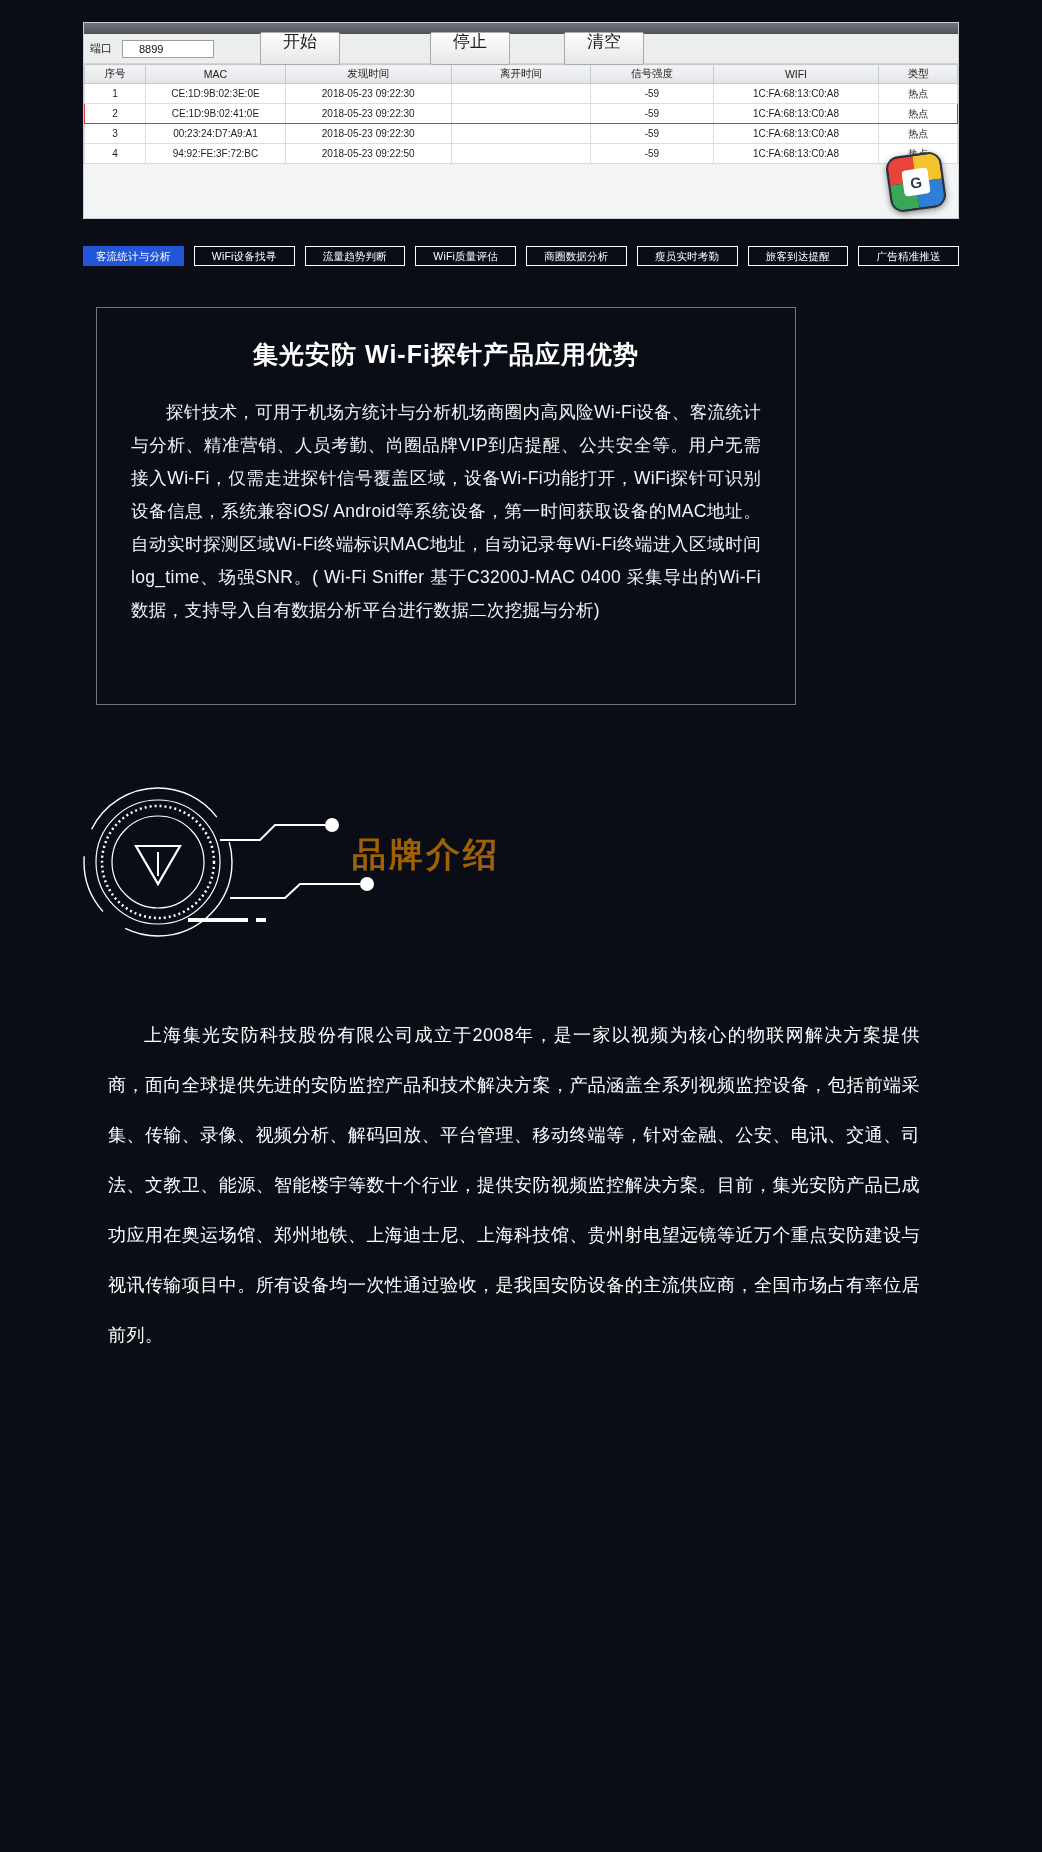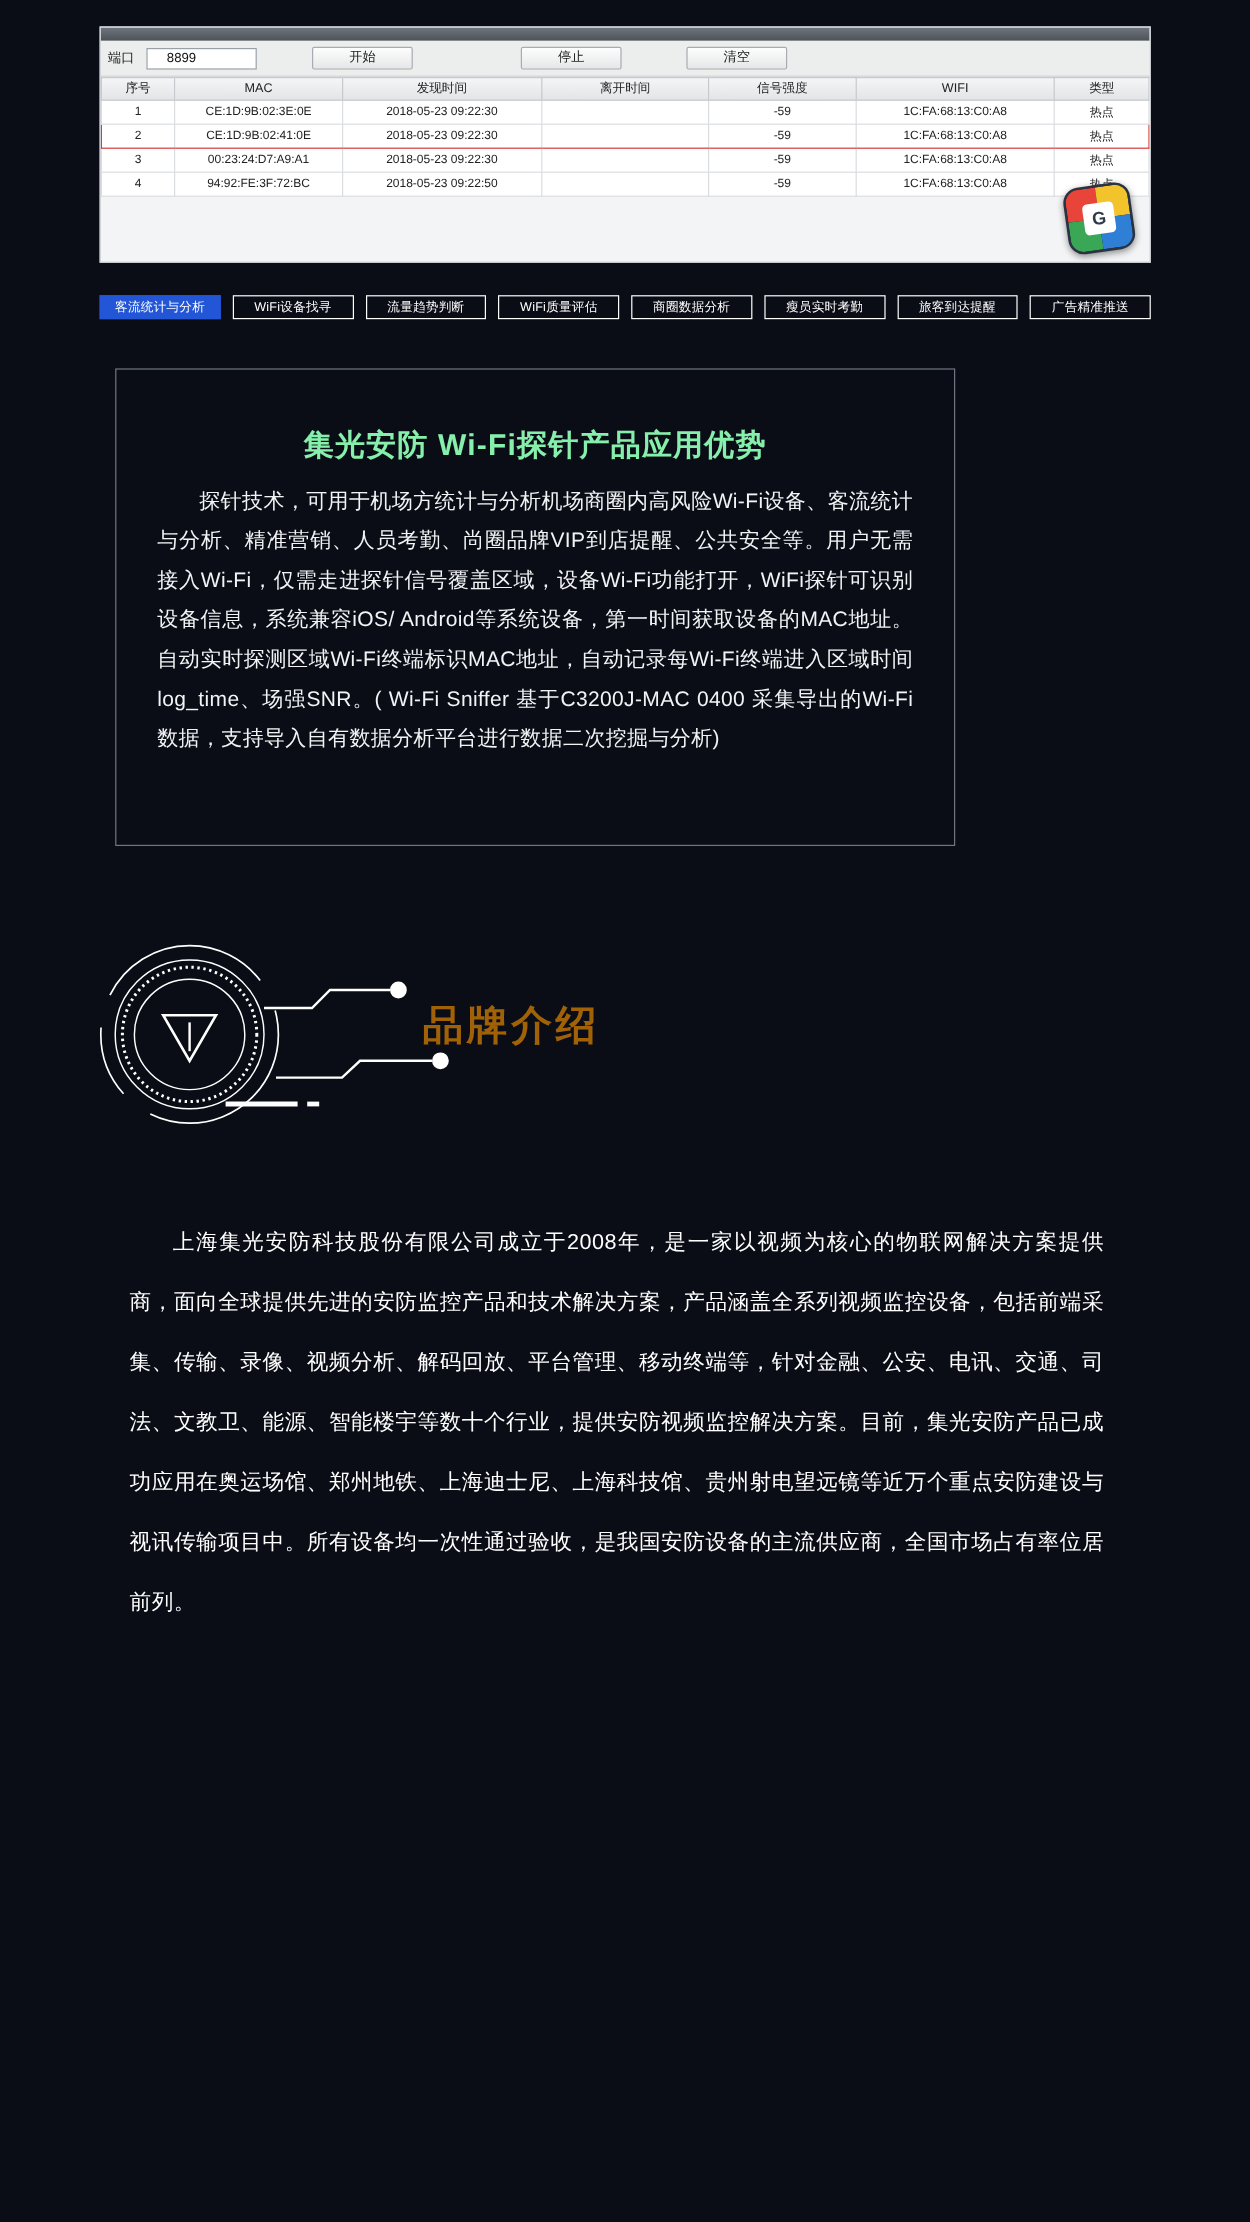--- a/index.html
+++ b/index.html
@@ -51,30 +51,30 @@
     width: 92px;
     height: 18px;
     background: #ffffff;
     border: 1px solid #9aa0a6;
     font-size: 11px;
     color: #111;
     padding: 0 16px;
     line-height: 16px;
   }
   .shot-btn {
-    height: 19px;
+    height: 33px;
     min-width: 80px;
     background: linear-gradient(#fdfdfd, #e6e7e9);
     border: 1px solid #a8acb1;
     border-radius: 2px;
-    font-size: 11px;
+    font-size: 17px;
     color: #1b1b1b;
     text-align: center;
     line-height: 17px;
-    padding: 0 30px;
+    padding: 0 14px;
   }
   .btn-sp1 { margin-left: 36px; }
   .btn-sp2 { margin-left: 80px; }
   .btn-sp3 { margin-left: 44px; }
 
   table.shot-table {
     width: 100%;
     border-collapse: collapse;
     font-size: 10.5px;
     color: #1a1a1a;
@@ -174,26 +174,26 @@
     top: 307px;
     width: 700px;
     height: 398px;
     border: 1px solid #6f7682;
     background: transparent;
   }
   .adv-title {
     text-align: center;
     font-size: 25px;
     font-weight: bold;
-    margin-top: 46px;
+    margin-top: 30px;
     letter-spacing: 1px;
-    color: #86efac;
+    color: #ffffff;
   }
   .adv-body {
-    margin: 14px 34px 0 34px;
+    margin: 25px 34px 0 34px;
     font-size: 17.5px;
     line-height: 33px;
     text-align: justify;
     text-indent: 2em;
     color: #f2f3f5;
     letter-spacing: .3px;
   }
 
   
   .brand-wrap {

